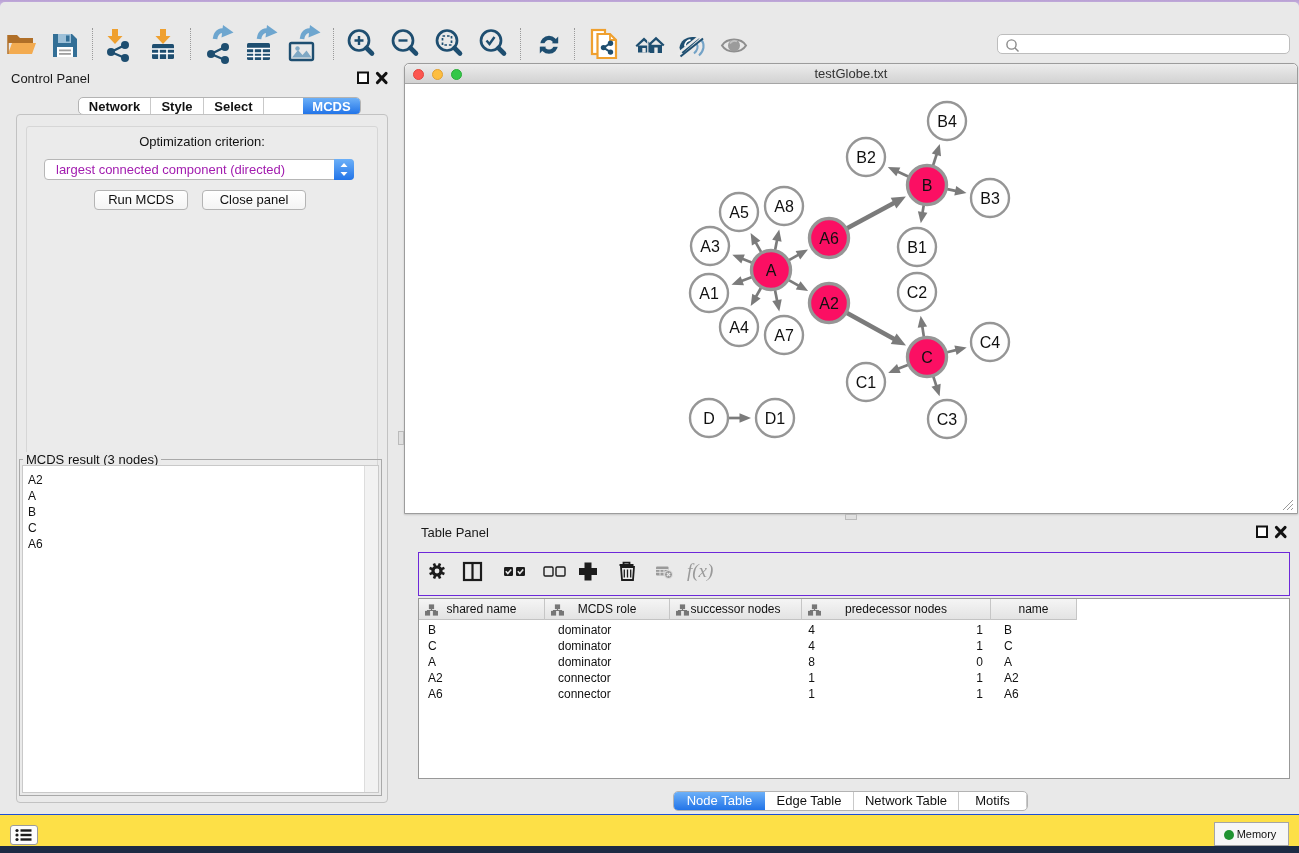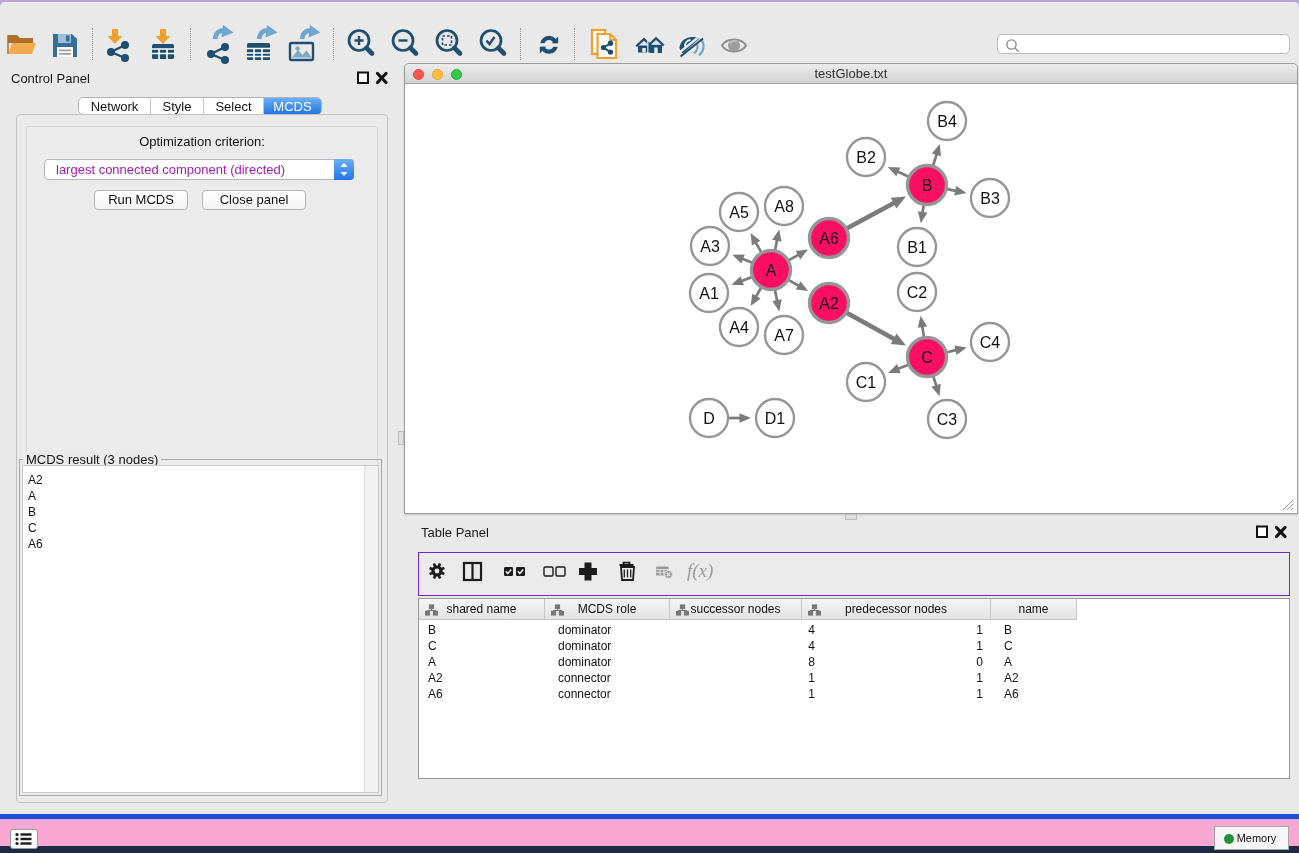--- a/index.html
+++ b/index.html
@@ -10,22 +10,22 @@
 .tl{position:absolute;border-radius:50%;width:12px;height:12px;top:5px;}
 #title-text{position:absolute;top:0;width:100%;text-align:center;font-size:13px;line-height:20px;color:#404040;}
 #toolbar{position:absolute;left:0;top:21px;width:1299px;height:42px;background:#e9e9e9;}
 .sep{position:absolute;top:5px;height:32px;width:0;border-left:1px dotted #9a9a9a;}
 #searchbox{position:absolute;left:997px;top:11px;width:293px;height:20px;background:#fff;border:1px solid #bdbdbd;border-radius:5px;}
 
 #cp{position:absolute;left:0;top:62px;width:392px;height:753px;}
 #cp-title{position:absolute;left:11px;top:7px;font-size:13px;color:#1a1a1a;}
 #cp .hicons{position:absolute;top:7px;right:2px;}
 #cp-tabs{position:absolute;left:78px;top:33px;height:18px;display:flex;border:1px solid #b3b3b3;border-radius:5px;background:#fff;overflow:hidden;}
-#cp-tabs .tab{font-size:13px;line-height:17px;text-align:center;color:#111;border-right:1px solid #c9c9c9;}
-#cp-tabs .tab.sel{background:linear-gradient(#6cb0f8,#2274e8);color:#fff;border-right:none;}
+#cp-tabs .tab{font-size:13px;line-height:17px;text-align:center;color:#111;border-right:1px solid #c9c9c9;font-weight:bold;}
+#cp-tabs .tab.sel{background:linear-gradient(#6cb0f8,#2274e8);color:#fff;border-right:none;margin-left:39px;}
 #cp-pane{position:absolute;left:16px;top:50px;width:372px;height:689px;background:#eaeaea;border:1px solid #c2c2c2;border-radius:4px;}
 #cp-inner{position:absolute;left:9px;top:11px;width:352px;height:666px;background:#ebebeb;border:1px solid #d6d6d6;border-radius:3px;}
 #opt-label{position:absolute;top:19px;width:100%;text-align:center;font-size:13px;color:#111;}
 #cp-select{position:absolute;left:27px;top:44px;width:310px;height:21px;background:#fff;border:1px solid #b6b6b6;border-radius:4px;font-size:13px;line-height:19px;padding-left:11px;color:#a21caf;}
 #cp-select .spin{position:absolute;right:-1px;top:-1px;width:20px;height:21px;border-radius:0 4px 4px 0;background:linear-gradient(#6cb0f8,#2274e8);}
 .btn{position:absolute;top:75px;height:20px;background:linear-gradient(#ffffff,#f4f4f4);border:1px solid #b4b4b4;border-radius:4px;font-size:13px;line-height:18px;text-align:center;color:#111;}
 #fieldset{position:absolute;left:2px;top:337px;width:364px;height:344px;}
 #fs-border{position:absolute;left:0;top:7px;width:363px;height:337px;border:1px solid #a9a9a9;}
 #fs-legend{position:absolute;left:4px;top:0;background:#eaeaea;padding:0 3px;font-size:13px;color:#111;}
 #fs-list{position:absolute;left:3px;top:13px;width:357px;height:328px;background:#fff;border:1px solid #c9c9c9;}
@@ -42,21 +42,21 @@
 #tp .hicons{position:absolute;top:5px;right:10px;}
 #tp-toolbar{position:absolute;left:14px;top:32px;width:872px;height:44px;background:#eaeaea;border:1px solid #6d28d9;}
 #tp-table{position:absolute;left:14px;top:78px;width:872px;height:181px;background:#fff;border:1px solid #989898;}
 #tp-thead{position:absolute;left:0;top:0;width:658px;height:21px;background:linear-gradient(#f5f5f5,#e3e3e3);border-bottom:1px solid #c3c3c3;}
 .th{position:absolute;top:0;height:21px;font-size:12px;line-height:21px;color:#111;text-align:center;border-right:1px solid #c6c6c6;}
 .row{position:absolute;font-size:12px;color:#111;height:16px;line-height:16px;}
 #tp-tabs{position:absolute;left:269px;top:271px;height:20px;display:flex;border:1px solid #b3b3b3;border-radius:5px;background:#fff;overflow:hidden;}
 #tp-tabs .tab{font-size:13px;line-height:18px;text-align:center;color:#111;border-right:1px solid #c9c9c9;}
 #tp-tabs .tab.sel{background:linear-gradient(#6cb0f8,#2274e8);color:#fff;border-right:none;}
 
-#statusbar{position:absolute;left:0;top:812px;width:1299px;height:32px;background:#f9a8d4;border-top:5px solid #1d4ed8;}
+#statusbar{position:absolute;left:0;top:812px;width:1299px;height:32px;background:#fde047;border-top:1px solid #1d4ed8;}
 #sb-btn{position:absolute;left:10px;top:10px;width:28px;height:20px;background:#fdfdfd;border:1px solid #9b9b9b;border-radius:3px;}
 #mem-btn{position:absolute;right:10px;top:7px;width:75px;height:24px;background:#f6f6f6;border:1px solid #a5a5a5;font-size:11px;color:#111;line-height:22px;text-align:center;padding-left:10px;}
 #mem-dot{position:absolute;left:9px;top:7px;width:10px;height:10px;border-radius:50%;background:#1f9231;}
 </style></head>
 <body>
 <div id="desk-top"></div>
 <div id="win">
   <div id="toolbar">
 <div class="sep" style="left:92px;"></div>
       <div class="sep" style="left:190px;"></div>
@@ -386,20 +386,26 @@
         <div class="row" style="left:139px;top:71px;">connector</div>
         <div class="row" style="left:330px;top:71px;width:66px;text-align:right;">1</div>
         <div class="row" style="left:498px;top:71px;width:66px;text-align:right;">1</div>
         <div class="row" style="left:585px;top:71px;">A2</div>
         <div class="row" style="left:9px;top:87px;">A6</div>
         <div class="row" style="left:139px;top:87px;">connector</div>
         <div class="row" style="left:330px;top:87px;width:66px;text-align:right;">1</div>
         <div class="row" style="left:498px;top:87px;width:66px;text-align:right;">1</div>
         <div class="row" style="left:585px;top:87px;">A6</div>
     </div>
+    <div id="tp-tabs">
+        <div class="tab sel" style="width:91px;">Node Table</div>
+        <div class="tab" style="width:89px;">Edge Table</div>
+        <div class="tab" style="width:105px;">Network Table</div>
+        <div class="tab" style="width:68px;">Motifs</div>
+      </div>
   </div>
   <div id="statusbar">
     <div id="sb-btn"><svg width="26" height="18">
           <g fill="#1c1c1c">
             <circle cx="6" cy="4.5" r="1.6"></circle>
             <circle cx="6" cy="9" r="1.6"></circle>
             <circle cx="6" cy="13.5" r="1.6"></circle>
             <rect x="9.5" y="3.3" width="11" height="2.4"></rect>
             <rect x="9.5" y="7.8" width="11" height="2.4"></rect>
             <rect x="9.5" y="12.3" width="11" height="2.4"></rect>

